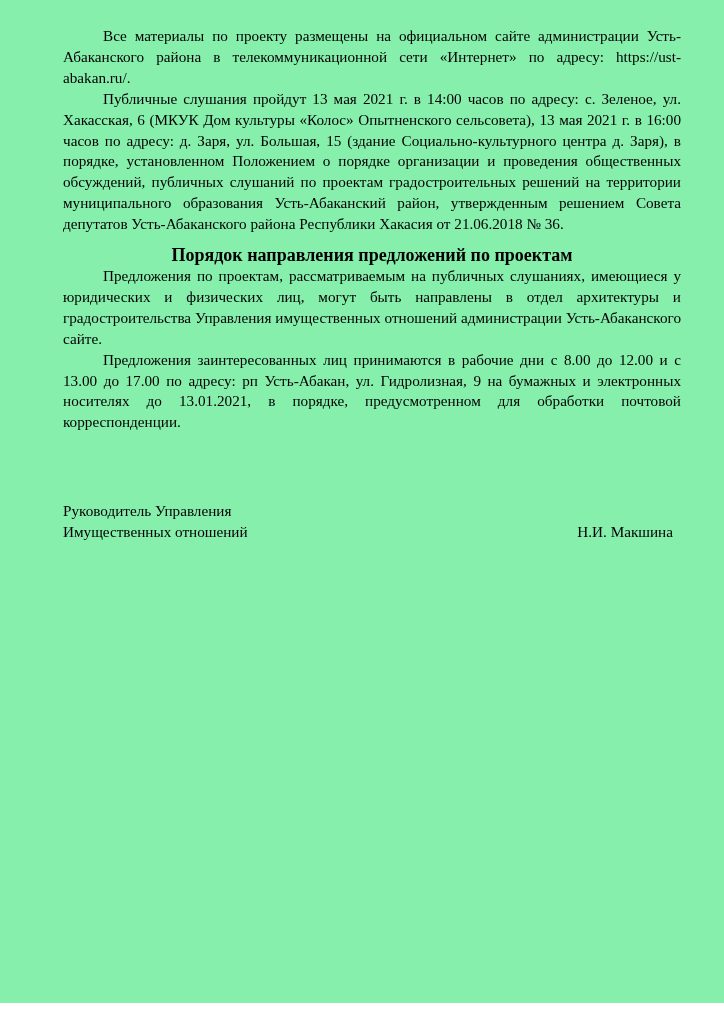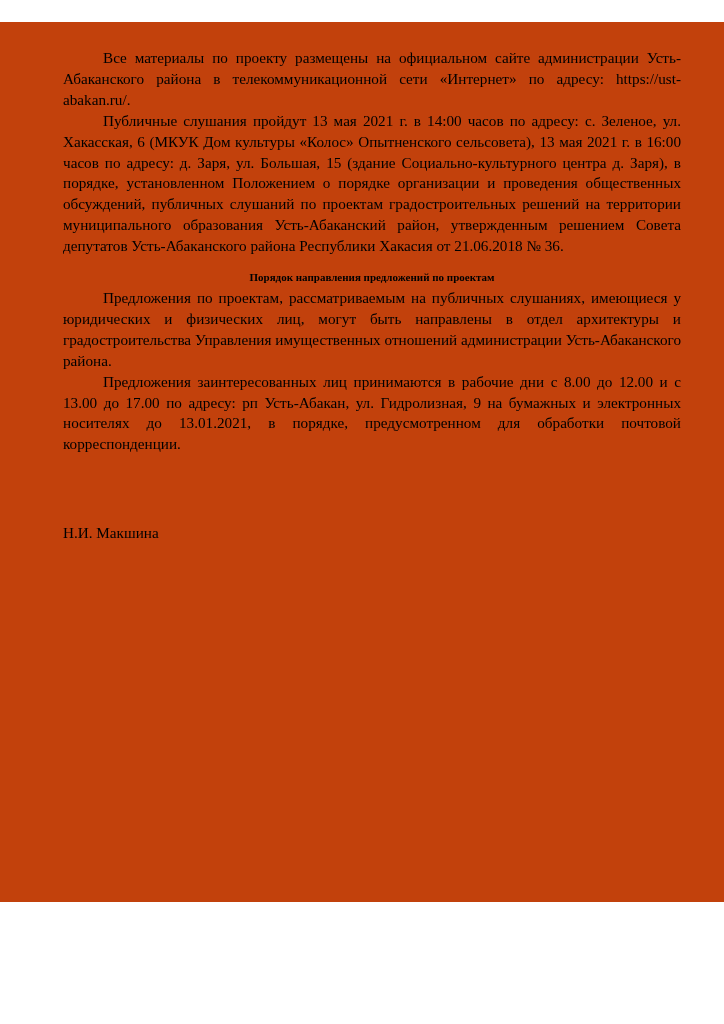--- a/index.html
+++ b/index.html
@@ -3,43 +3,42 @@
 <meta charset="utf-8">
 <style>
   html, body {
     margin: 0;
     padding: 0;
     background: #ffffff;
   }
   .page {
     position: relative;
     width: 724px;
-    height: 880px;
-    background: #c2410c;
+    height: 1003px;
+    background: #86efac;
     overflow: hidden;
     font-family: "Liberation Serif", "DejaVu Serif", serif;
     color: #000000;
-    margin-top: 22px;
   }
   .content {
     position: absolute;
     left: 63px;
     top: 26px;
     width: 618px;
     font-size: 15.2px;
     line-height: 20.9px;
     text-align: justify;
   }
   .content p {
     margin: 0;
     text-indent: 40px;
   }
   .section-heading {
     margin: 10px 0 0 0;
-    font-size: 11px;
+    font-size: 18px;
     line-height: 20.9px;
     font-weight: bold;
     text-align: center;
   }
   .signature-block {
     margin-top: 68px;
     display: flex;
     justify-content: space-between;
     align-items: flex-end;
     text-align: left;
@@ -58,22 +57,26 @@
 
 <div class="page">
   <div class="content">
 
     <p>Все материалы по проекту размещены на официальном сайте администрации Усть-Абаканского района в телекоммуникационной сети «Интернет» по адресу: https://ust-abakan.ru/.</p>
 
     <p>Публичные слушания пройдут 13 мая 2021 г. в 14:00 часов по адресу: с. Зеленое, ул. Хакасская, 6 (МКУК Дом культуры «Колос» Опытненского сельсовета), 13 мая 2021 г. в 16:00 часов по адресу: д. Заря, ул. Большая, 15 (здание Социально-культурного центра д. Заря), в порядке, установленном Положением о порядке организации и проведения общественных обсуждений, публичных слушаний по проектам градостроительных решений на территории муниципального образования Усть-Абаканский район, утвержденным решением Совета депутатов Усть-Абаканского района Республики Хакасия от 21.06.2018 № 36.</p>
 
     <h2 class="section-heading">Порядок направления предложений по проектам</h2>
 
-    <p>Предложения по проектам, рассматриваемым на публичных слушаниях, имеющиеся у юридических и физических лиц, могут быть направлены в отдел архитектуры и градостроительства Управления имущественных отношений администрации Усть-Абаканского района.</p>
+    <p>Предложения по проектам, рассматриваемым на публичных слушаниях, имеющиеся у юридических и физических лиц, могут быть направлены в отдел архитектуры и градостроительства Управления имущественных отношений администрации Усть-Абаканского сайте.</p>
 
     <p>Предложения заинтересованных лиц принимаются в рабочие дни с 8.00 до 12.00 и с 13.00 до 17.00 по адресу: рп Усть-Абакан, ул. Гидролизная, 9 на бумажных и электронных носителях до 13.01.2021, в порядке, предусмотренном для обработки почтовой корреспонденции.</p>
 
     <div class="signature-block">
+      <div class="signature-left">
+        <div>Руководитель Управления</div>
+        <div>Имущественных отношений</div>
+      </div>
       <div class="signature-name">Н.И. Макшина</div>
     </div>
 
   </div>
 </div>
 
 </body></html>

